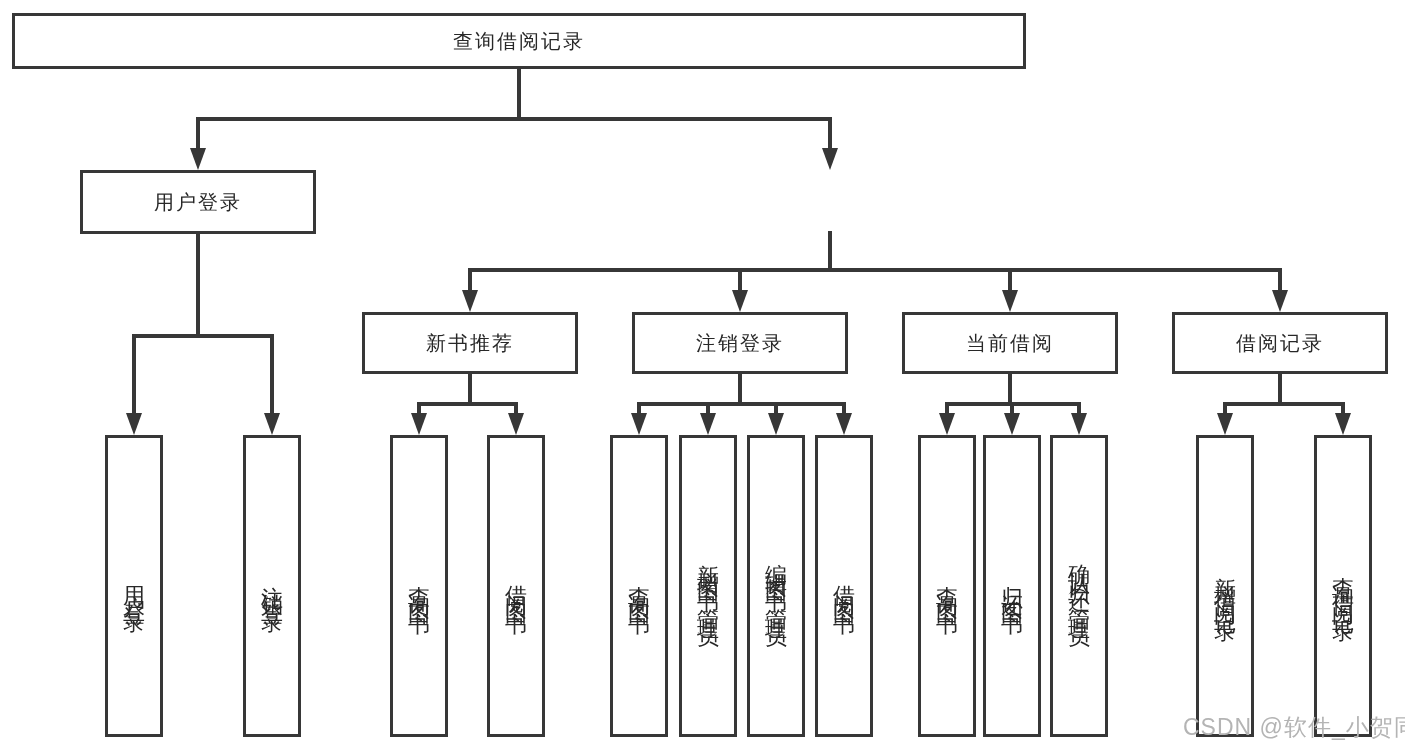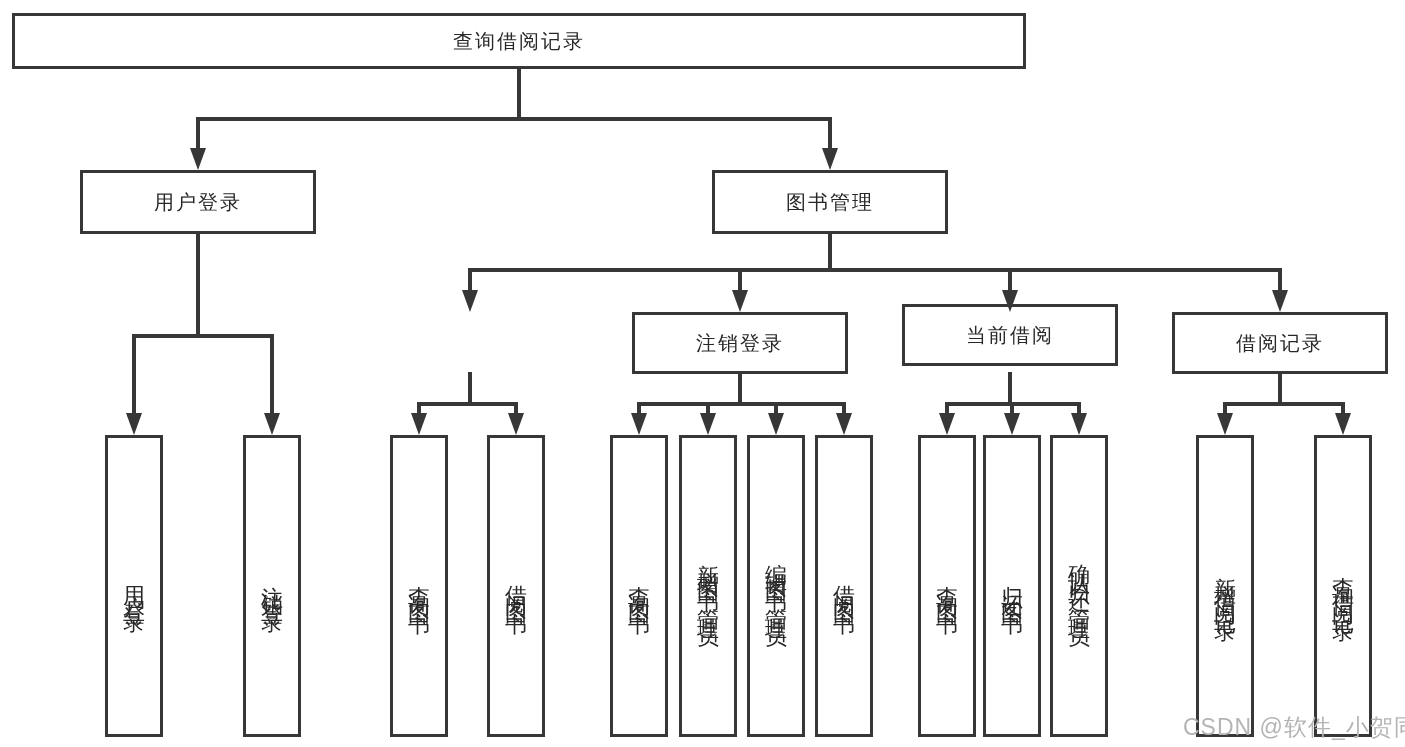--- a/index.html
+++ b/index.html
@@ -23,30 +23,30 @@
 <div id="canvas">
 
   <div class="box" style="left:12px;top:13px;width:1014px;height:56px">
     <span class="lbl">查询借阅记录</span>
   </div>
 
   <div class="box" style="left:80px;top:170px;width:236px;height:64px">
     <span class="lbl">用户登录</span>
   </div>
 
-  <div class="box" style="left:712px;top:170px;width:236px;height:64px">
-    <span class="lbl">图书管理</span>
+
+  <div class="box" style="left:362px;top:312px;width:216px;height:62px">
+    <span class="lbl">新书推荐</span>
   </div>
-
 
   <div class="box" style="left:632px;top:312px;width:216px;height:62px">
     <span class="lbl">注销登录</span>
   </div>
 
-  <div class="box" style="left:902px;top:304px;width:216px;height:62px">
+  <div class="box" style="left:902px;top:312px;width:216px;height:62px">
     <span class="lbl">当前借阅</span>
   </div>
 
   <div class="box" style="left:1172px;top:312px;width:216px;height:62px">
     <span class="lbl">借阅记录</span>
   </div>
 
   <div class="box" style="left:105px;top:435px;width:58px;height:302px">
     <span class="vlbl">用户登录</span>
   </div>

